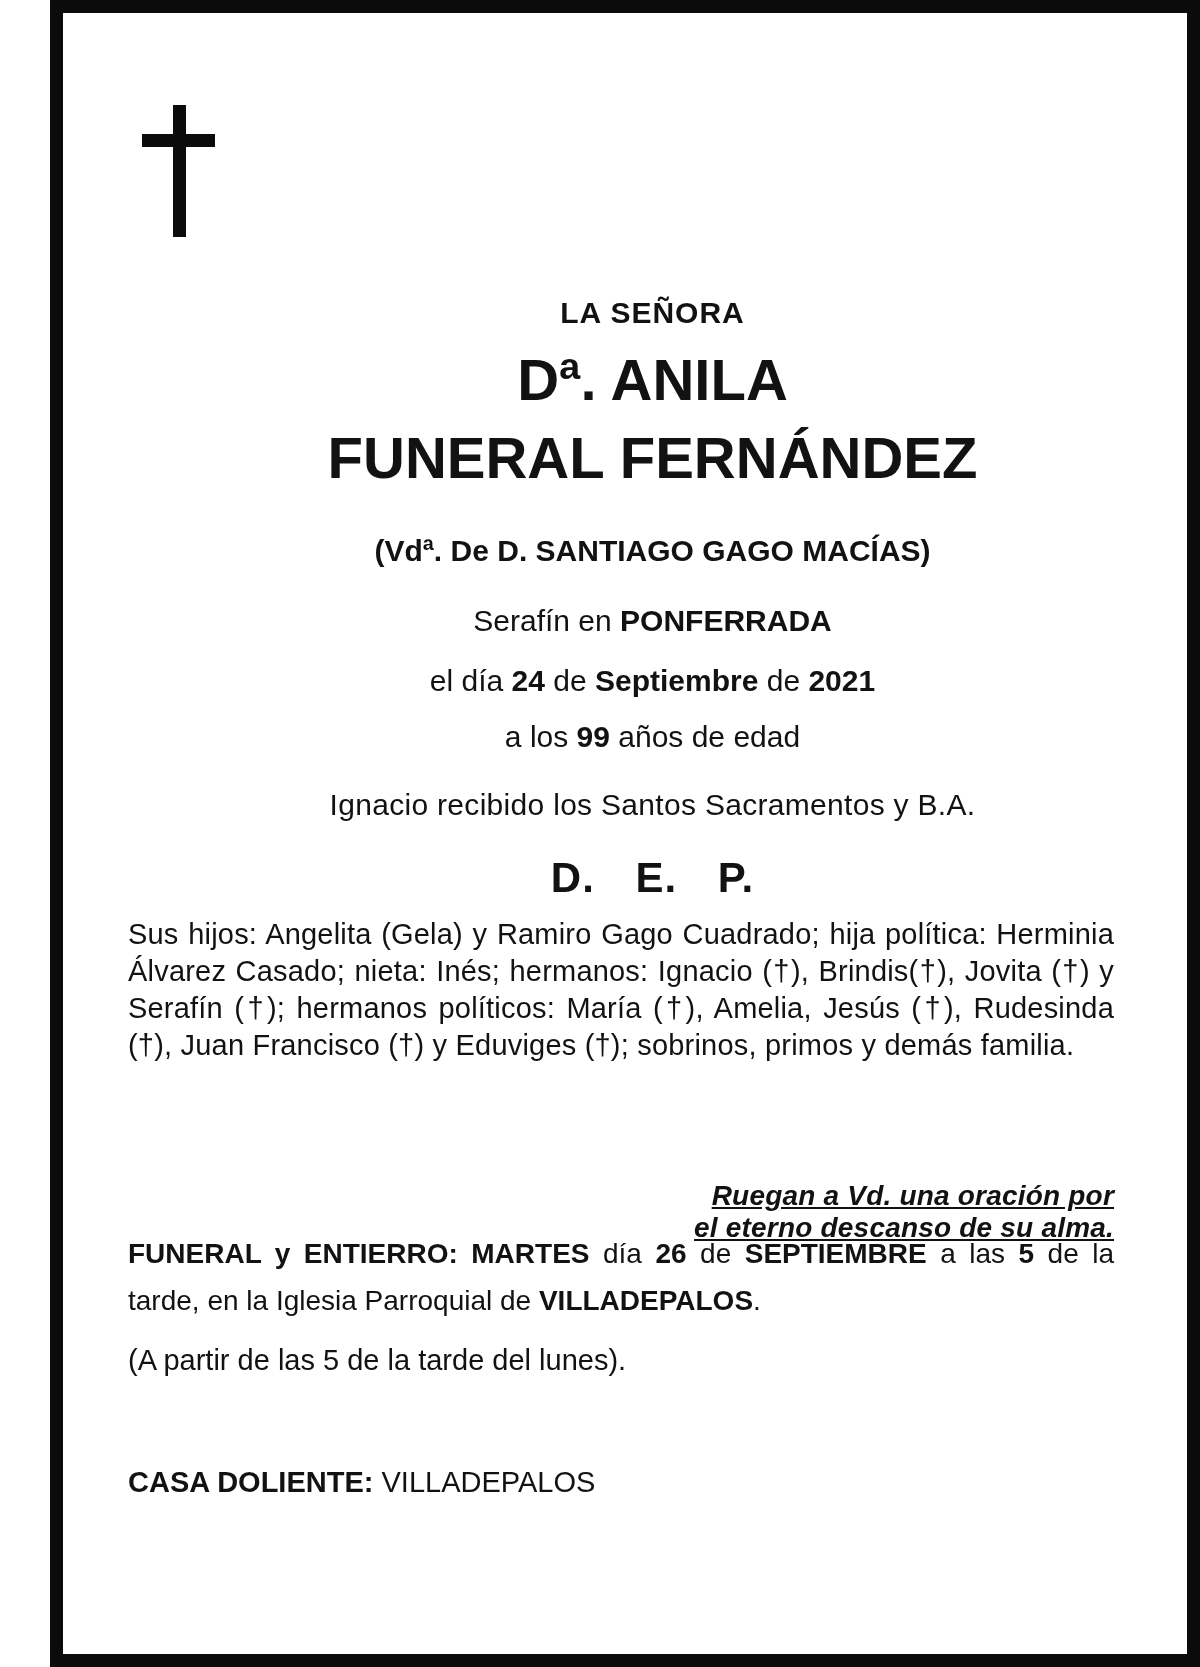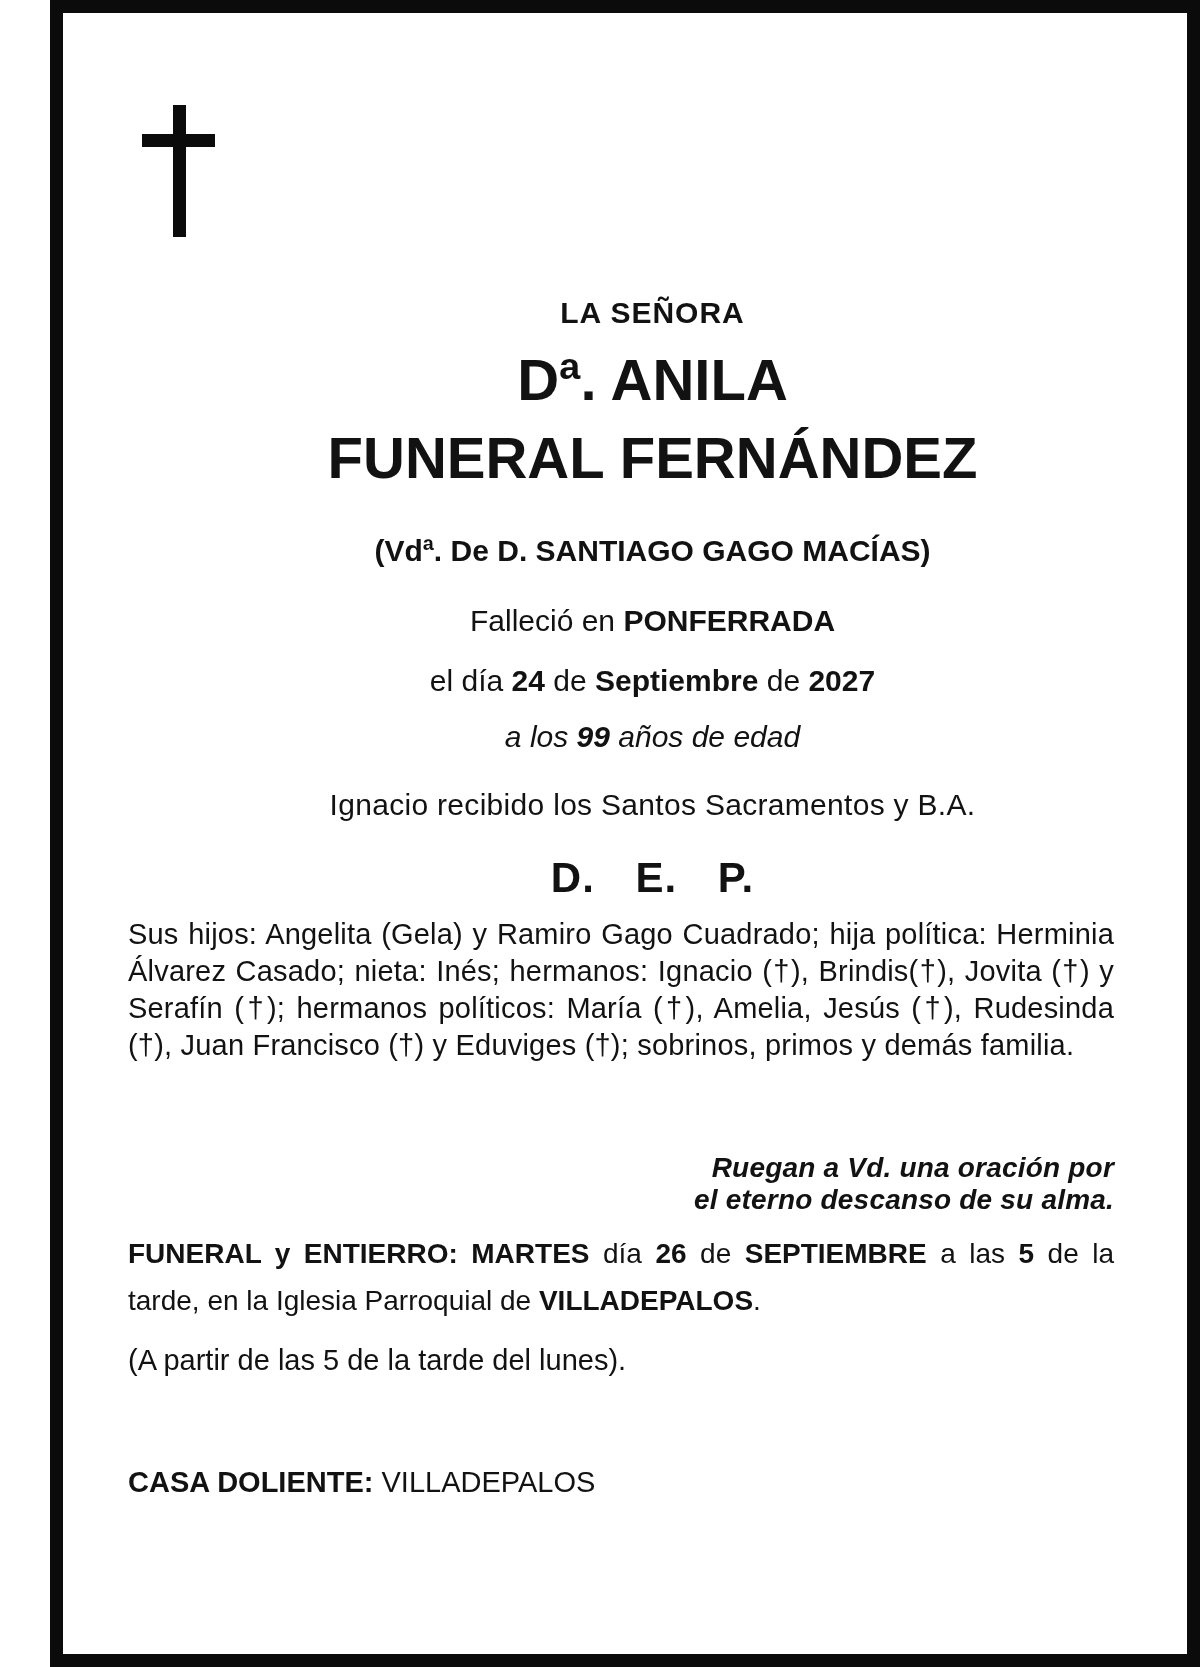--- a/index.html
+++ b/index.html
@@ -28,35 +28,35 @@
 
   
   .center-line { left: 190px; width: 925px; text-align: center; line-height: 1.15; }
 
   .heading   { top: 296px; font-size: 30px; font-weight: bold; letter-spacing: 1px; }
   .name-1    { top: 348px; font-size: 58px; font-weight: bold; line-height: 1.1; }
   .name-2    { top: 426px; font-size: 58px; font-weight: bold; line-height: 1.1; }
   .widow     { top: 534px; font-size: 30px; font-weight: bold; }
   .fallecio  { top: 604px; font-size: 30px; }
   .eldia     { top: 664px; font-size: 30px; }
-  .alos      { top: 720px; font-size: 30px; font-style: italic; }
+  .alos      { top: 720px; font-size: 30px; }
   .habiendo  { top: 788px; font-size: 30px; letter-spacing: 0.3px; }
   .dep       { top: 854px; font-size: 42px; font-weight: bold; word-spacing: 28px; letter-spacing: 1px; }
 
   .family {
     left: 128px; top: 916px; width: 986px;
     font-size: 29px; line-height: 37px;
     text-align: justify; letter-spacing: 0.2px;
   }
 
   .prayer {
-    left: 128px; top: 1152px; width: 986px;
+    left: 128px; top: 1180px; width: 986px;
     font-size: 28px; line-height: 32px;
     font-weight: bold; font-style: italic;
-    text-align: right; letter-spacing: 0.2px;
+    text-align: right; letter-spacing: 0.2px; text-decoration: underline;
   }
 
   .funeral {
     left: 128px; top: 1230px; width: 986px;
     font-size: 28px; line-height: 47px;
     text-align: justify;
   }
 
   .chapel { left: 128px; top: 1342px; width: 986px; font-size: 29px; line-height: 37px; }
   .chapel-line1 {
@@ -78,23 +78,23 @@
   <div class="h"></div>
 </div>
 
 <div class="abs center-line heading">LA SEÑORA</div>
 
 <div class="abs center-line name-1">Dª. ANILA</div>
 <div class="abs center-line name-2">FUNERAL FERNÁNDEZ</div>
 
 <div class="abs center-line widow">(Vdª. De D. SANTIAGO GAGO MACÍAS)</div>
 
-<div class="abs center-line fallecio"><span>Falleció en </span><span class="b">PONFERRADA</span></div>
+<div class="abs center-line fallecio"><span>Serafín en </span><span class="b">PONFERRADA</span></div>
 
-<div class="abs center-line eldia"><span>el día </span><span class="b">24</span><span> de </span><span class="b">Septiembre</span><span> de </span><span class="b">2027</span></div>
+<div class="abs center-line eldia"><span>el día </span><span class="b">24</span><span> de </span><span class="b">Septiembre</span><span> de </span><span class="b">2021</span></div>
 
 <div class="abs center-line alos"><span>a los </span><span class="b">99</span><span> años de edad</span></div>
 
 <div class="abs center-line habiendo">Ignacio recibido los Santos Sacramentos y B.A.</div>
 
 <div class="abs center-line dep">D. E. P.</div>
 
 <div class="abs family">Sus hijos: Angelita (Gela) y Ramiro Gago Cuadrado; hija política: Herminia Álvarez Casado; nieta: Inés; hermanos: Ignacio (†), Brindis(†), Jovita (†) y Serafín (†); hermanos políticos: María (†), Amelia, Jesús (†), Rudesinda (†), Juan Francisco (†) y Eduviges (†); sobrinos, primos y demás familia.</div>
 
 <div class="abs prayer">

